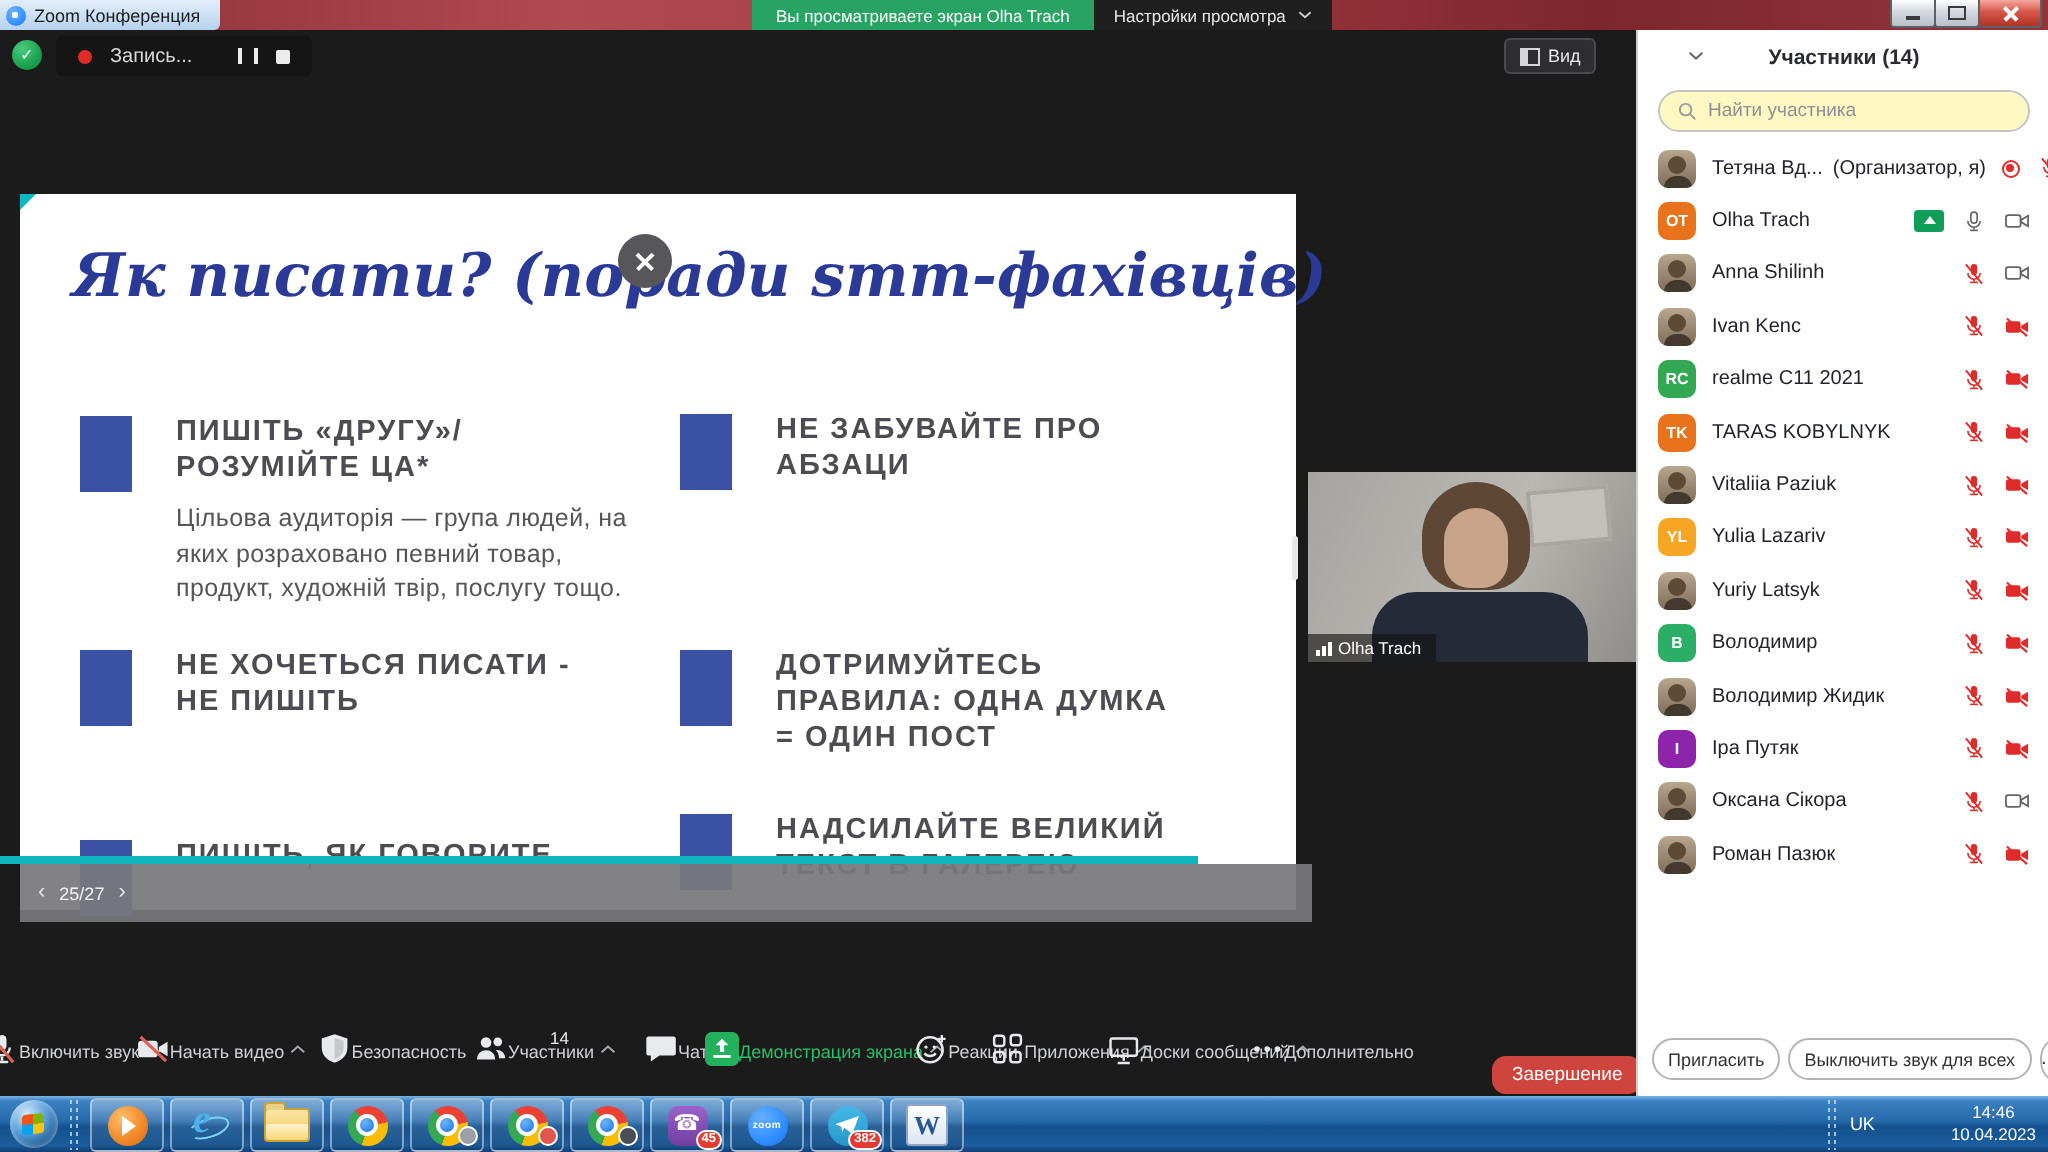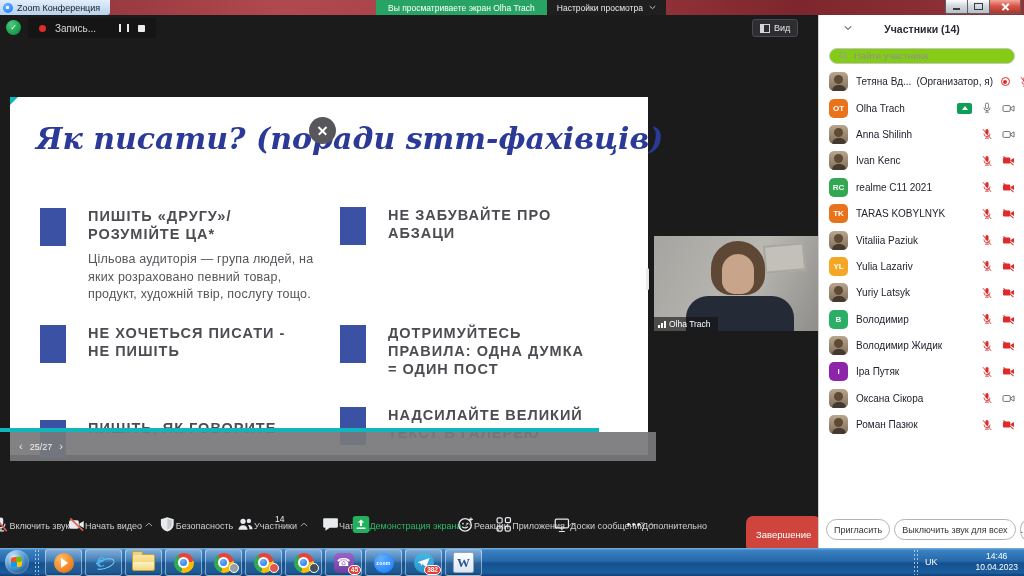--- a/index.html
+++ b/index.html
@@ -80,22 +80,22 @@
   .sig-bars{display:flex;align-items:flex-end;gap:1px}
   .sig-bars i{display:block;width:2px;background:#fff}
   .sig-bars i:nth-child(1){height:3px}.sig-bars i:nth-child(2){height:5px}.sig-bars i:nth-child(3){height:7px}
 
   
   .panel{position:absolute;left:818px;top:15px;width:206px;height:533px;background:#fff;border-left:1px solid #cfcfcf;z-index:20}
   .panel-head{height:28px;display:flex;align-items:center;justify-content:center;font-size:10.5px;font-weight:bold;color:#2a2a33;position:relative}
   .panel-chev{position:absolute;left:25px;top:10px}
   .panel-chev svg{width:8px;height:6px;display:block}
   .search{margin:2px 10px 5px;position:relative}
-  .search input{width:100%;box-sizing:border-box;height:16px;border:1px solid #c5c5c5;border-radius:11px;font-size:9.5px;
-    padding:0 8px 0 24px;color:#444;outline:none;font-family:"Liberation Sans",sans-serif;background:#84cc16}
+  .search input{width:100%;box-sizing:border-box;height:21px;border:1px solid #c5c5c5;border-radius:11px;font-size:9.5px;
+    padding:0 8px 0 24px;color:#444;outline:none;font-family:"Liberation Sans",sans-serif;background:#fef9c3}
   .search input::placeholder{color:#8f8f96}
   .search-ic{position:absolute;left:9px;top:5px}
   .search-ic svg{width:11px;height:11px;display:block}
   .plist{}
   .prow{height:26.4px;display:flex;align-items:center;padding:0 10px;gap:8px}
   .av{width:19px;height:19px;border-radius:5px;flex:none;display:flex;align-items:center;justify-content:center;
     font-size:8px;font-weight:bold;color:#fff;background:var(--av,#8a8a8a);position:relative;overflow:hidden}
   .prow[data-avatar="photo"] .av{background:linear-gradient(180deg,#b9a68f,#7e6c58)}
   .prow[data-avatar="photo"] .av::before{content:"";position:absolute;left:5px;top:3px;width:9px;height:9px;border-radius:50%;background:#5f4a36}
   .prow[data-avatar="photo"] .av::after{content:"";position:absolute;left:2.5px;bottom:-1px;width:14px;height:7px;border-radius:6px 6px 0 0;background:#43392e}
@@ -138,21 +138,21 @@
   .tbar .tb-item:nth-of-type(1){left:31px}
   .tbar .tb-item:nth-of-type(2){left:105px}
   .tbar .tb-item:nth-of-type(3){left:196px}
   .tbar .tb-item:nth-of-type(4){left:267px}
   .tbar .tb-item:nth-of-type(5){left:338px}
   .tbar .tb-item:nth-of-type(6){left:407px}
   .tbar .tb-item:nth-of-type(7){left:483px}
   .tbar .tb-item:nth-of-type(8){left:530px}
   .tbar .tb-item:nth-of-type(9){left:599px}
   .tbar .tb-item:nth-of-type(10){left:666px}
-  .leave-btn{position:absolute;left:746px;top:516px;background:#cf453e;color:#fff;font-size:9.5px;padding:13px 10px;border-radius:7px;z-index:11}
+  .leave-btn{position:absolute;left:746px;top:528px;background:#cf453e;color:#fff;font-size:9.5px;padding:4px 10px;border-radius:7px;z-index:11}
 
   
   .taskbar{position:absolute;left:0;top:548px;width:1024px;height:28px;z-index:40;
     background:linear-gradient(180deg,#79b3e2 0%,#3b80c1 9%,#266aab 45%,#14518e 55%,#1b5d9e 88%,#123f75 100%)}
   .start{position:absolute;left:5px;top:2px;width:24px;height:24px;border-radius:50%;
     background:radial-gradient(circle at 35% 28%,#cfe9fb,#5aa0da 42%,#1a548f 78%,#0c3460);box-shadow:inset 0 0 3px rgba(255,255,255,.6)}
   .start::after{content:"";position:absolute;left:6px;top:7px;width:11px;height:10px;border-radius:2px;transform:skewY(-6deg);
     background:conic-gradient(from 0deg at 50% 50%,#7db40b 0 25%,#ffc40d 25% 50%,#00a1f1 50% 75%,#f65314 75% 100%)}
   .grip{position:absolute;top:1px;width:6px;height:26px;background-image:radial-gradient(#cfe3f4 34%,transparent 36%);background-size:3px 4px;opacity:.75}
   .grip-l{left:34px}

